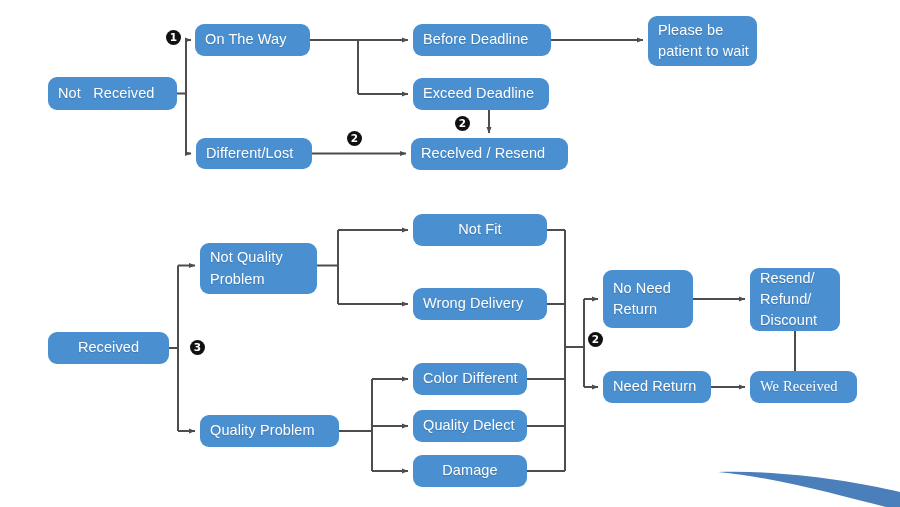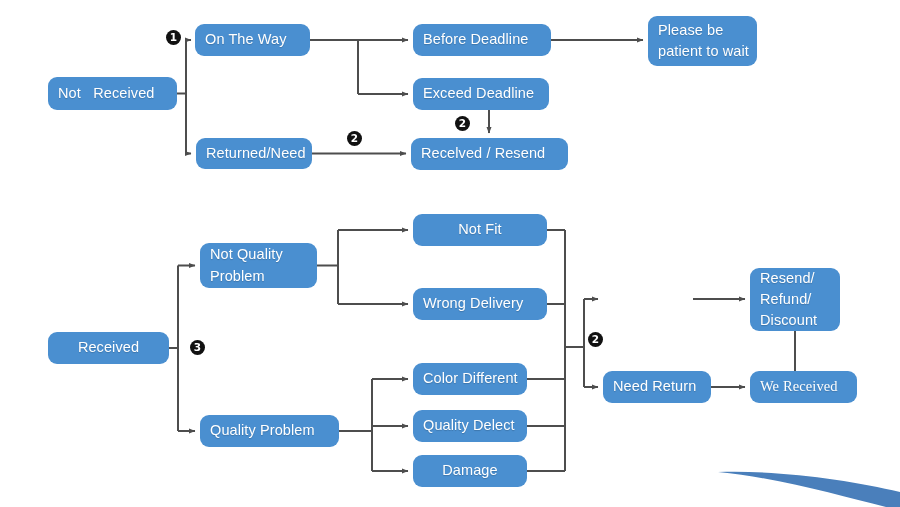--- a/index.html
+++ b/index.html
@@ -114,36 +114,38 @@
 
       <path d="M693,299 L745,299" marker-end="url(#arrow)"></path>
       <path d="M711,387 L745,387" marker-end="url(#arrow)"></path>
       <path d="M795,331 L795,371"></path>
 
     </g>
   </svg>
 
   <div class="node left" style="left:195px;top:24px;width:115px;height:32px;">On The Way</div>
   <div class="node left" style="left:48px;top:77px;width:129px;height:33px;">Not   Received</div>
-  <div class="node left" style="left:196px;top:138px;width:116px;height:31px;">Returned/Need</div>
+  <div class="node left" style="left:196px;top:138px;width:116px;height:31px;">Different/Lost</div>
   <div class="node left" style="left:413px;top:24px;width:138px;height:32px;">Before Deadline</div>
   <div class="node left" style="left:413px;top:78px;width:136px;height:32px;">Exceed Deadline</div>
   <div class="node left multi" style="left:648px;top:16px;width:109px;height:50px;">Please be
 patient to wait</div>
   <div class="node left" style="left:411px;top:138px;width:157px;height:32px;">Recelved / Resend</div>
 
   <div class="node" style="left:48px;top:332px;width:121px;height:32px;">Received</div>
-  <div class="node left multi" style="left:200px;top:243px;width:117px;height:45px;">Not   Quality
+  <div class="node left multi" style="left:200px;top:243px;width:117px;height:51px;">Not   Quality
 Problem</div>
   <div class="node left" style="left:200px;top:415px;width:139px;height:32px;text-align:right;">Quality Problem</div>
   <div class="node" style="left:413px;top:214px;width:134px;height:32px;">Not Fit</div>
   <div class="node left" style="left:413px;top:288px;width:134px;height:32px;">Wrong Delivery</div>
   <div class="node left" style="left:413px;top:363px;width:114px;height:32px;">Color Different</div>
   <div class="node left" style="left:413px;top:410px;width:114px;height:32px;">Quality Delect</div>
   <div class="node" style="left:413px;top:455px;width:114px;height:32px;">Damage</div>
+  <div class="node left multi" style="left:603px;top:270px;width:90px;height:58px;">No Need
+Return</div>
   <div class="node left" style="left:603px;top:371px;width:108px;height:32px;">Need Return</div>
   <div class="node left multi" style="left:750px;top:268px;width:90px;height:63px;">Resend/
 Refund/
 Discount</div>
   <div class="node left" style="left:750px;top:371px;width:107px;height:32px;font-family:Liberation Serif, serif;">We Received</div>
 
   <div class="marker" style="left:166px;top:30px;">1</div>
   <div class="marker" style="left:347px;top:131px;">2</div>
   <div class="marker" style="left:455px;top:116px;">2</div>
   <div class="marker" style="left:190px;top:340px;">3</div>

